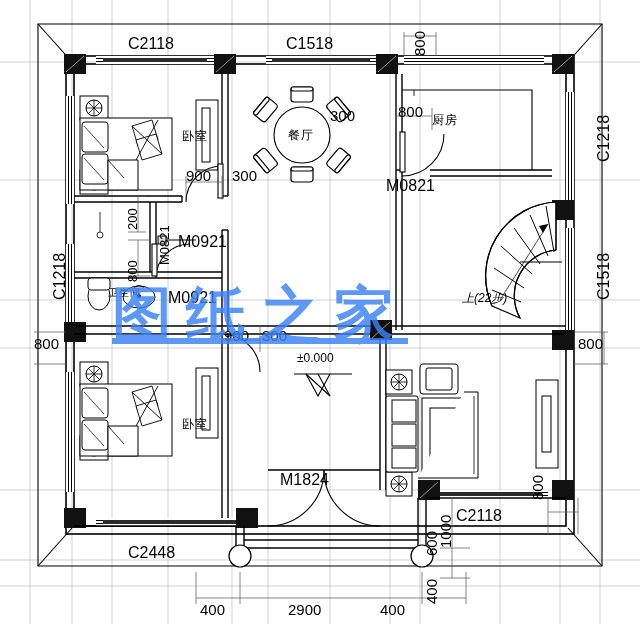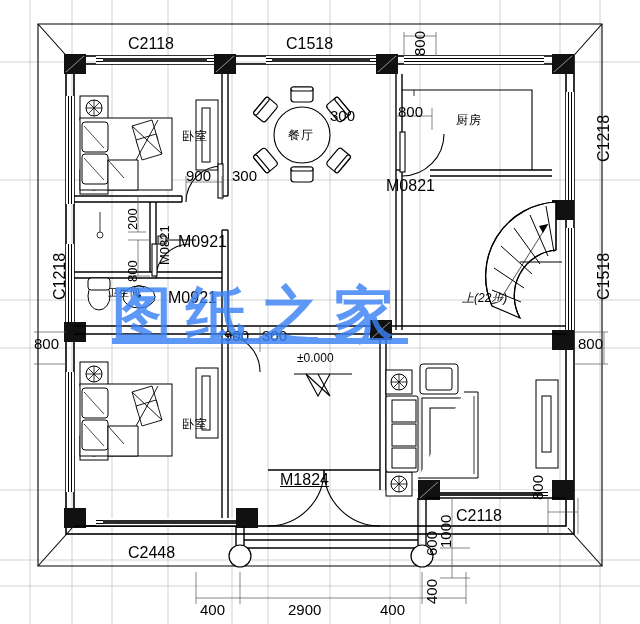--- a/index.html
+++ b/index.html
@@ -448,26 +448,26 @@
   <div class="lbl code vert" style="left:52px;top:300px;transform:rotate(-90deg);">C1218</div>
   <div class="lbl code vert" style="left:596px;top:162px;transform:rotate(-90deg);">C1218</div>
   <div class="lbl code vert" style="left:596px;top:300px;transform:rotate(-90deg);">C1518</div>
   <div class="lbl code" style="left:128px;top:545px;">C2448</div>
   <div class="lbl code" style="left:456px;top:508px;">C2118</div>
 
   <div class="lbl code" style="left:386px;top:178px;">M0821</div>
   <div class="lbl code" style="left:178px;top:234px;">M0921</div>
   <div class="lbl code" style="left:168px;top:290px;">M0921</div>
   <div class="lbl code vert" style="left:158px;top:265px;transform:rotate(-90deg);font-size:13px;">M0821</div>
-  <div class="lbl code" style="left:280px;top:472px;text-decoration:underline;">M1824</div>
+  <div class="lbl code" style="left:280px;top:472px;">M1824</div>
 
   <div class="lbl room" style="left:182px;top:130px;font-size:12px;">卧室</div>
   <div class="lbl room" style="left:182px;top:418px;font-size:12px;">卧室</div>
   <div class="lbl room" style="left:288px;top:129px;font-size:12px;">餐厅</div>
-  <div class="lbl room" style="left:456px;top:114px;font-size:12px;">厨房</div>
+  <div class="lbl room" style="left:432px;top:114px;font-size:12px;">厨房</div>
   <div class="lbl room" style="left:108px;top:288px;font-size:10px;">卫生间</div>
 
   <div class="lbl" style="left:462px;top:292px;font-size:12px;font-style:italic;">上(22步)</div>
 
   <div class="lbl" style="left:297px;top:352px;font-size:12px;">±0.000</div>
 
   <div class="lbl dim vert" style="left:412px;top:56px;transform:rotate(-90deg);">800</div>
 
   <div class="lbl dim" style="left:34px;top:336px;">800</div>
 

